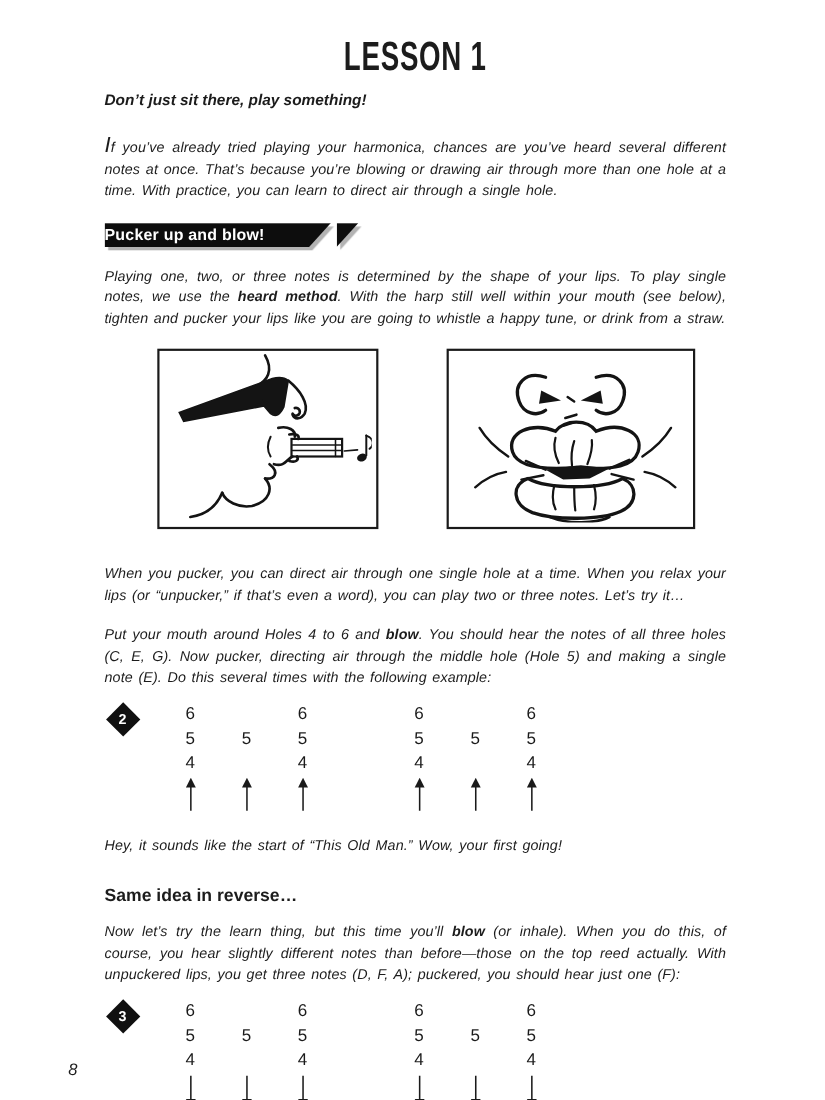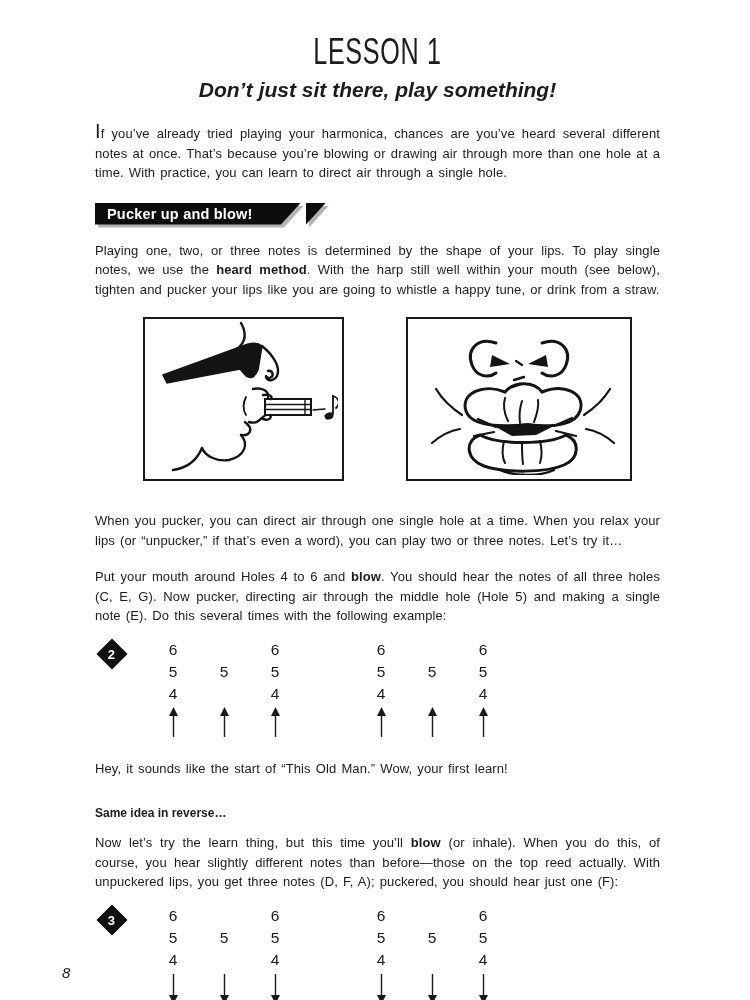--- a/index.html
+++ b/index.html
@@ -3,41 +3,41 @@
 <meta charset="utf-8">
 <style>
   html,body{margin:0;padding:0;}
   body{
     width:750px;height:1000px;background:#ffffff;position:relative;overflow:hidden;
     font-family:"Liberation Sans",sans-serif;color:#1c1c1c;
   }
   .page{padding:0 90px 0 95px;position:relative;}
 
   
-  .title{margin-top:34px;text-align:center;font-weight:normal;font-size:37px;line-height:36px;}
+  .title{margin-top:34px;text-align:center;font-weight:bold;font-size:37px;line-height:36px;}
   .title .condense{display:inline-block;transform:scaleX(.68);letter-spacing:1px;}
-  .subtitle{margin-top:8px;text-align:center;font-weight:bold;font-style:italic;font-size:21px;line-height:24px;}
-
-  
-  .para{margin-top:16px;font-size:13px;line-height:19.5px;text-align:justify;word-spacing:1.4px;letter-spacing:.1px;}
+  .subtitle{margin-top:8px;font-weight:bold;font-style:italic;font-size:14px;line-height:24px;}
+
+  
+  .para{margin-top:16px;font-size:13px;line-height:19.5px;text-align:justify;word-spacing:1.4px;letter-spacing:.1px;font-style:italic;}
   .para .b{font-weight:bold;}
   .para .lead{font-size:20px;line-height:0;}
   .p-intro{margin-top:22px;}
   .p-single{margin-top:30px;}
   .p-blow{margin-top:17px;}
   .song{margin-top:20px;text-align:left;}
-  .reverse-h{margin-top:28px;font-size:12px;font-weight:bold;}
+  .reverse-h{margin-top:28px;font-size:16px;font-weight:bold;}
   .p-reverse{margin-top:13px;}
 
   
   .banner-wrap{position:relative;margin-top:20px;width:240px;height:22px;filter:drop-shadow(3px 3px 0 #b3b3b3);}
   .banner-main{
     position:absolute;left:0;top:0;width:206px;height:22px;background:#0d0d0d;
     clip-path:polygon(0 0,100% 0,calc(100% - 20px) 100%,0 100%);
-    display:flex;align-items:center;padding-left:12px;box-sizing:border-box;
+    display:flex;align-items:center;box-sizing:border-box;
   }
   .banner-label{color:#ffffff;font-weight:bold;font-size:14.5px;letter-spacing:.2px;white-space:nowrap;}
   .banner-tail{
     position:absolute;left:211px;top:0;width:20px;height:22px;background:#0d0d0d;
     clip-path:polygon(0 0,100% 0,0 100%);
   }
 
   
   .figures{margin-top:18px;display:flex;gap:62px;margin-left:48px;}
   .figbox{border:2px solid #1a1a1a;background:#fff;}
@@ -198,21 +198,21 @@
             <div class="tab-cell">4</div>
             <div class="tab-arrow"><svg width="13" height="31" viewBox="0 0 13 31">
                 <line x1="6.5" y1="30" x2="6.5" y2="4" stroke="#1a1a1a" stroke-width="1.4"></line>
                 <polygon points="6.5,0 2,9 11,9" fill="#1a1a1a"></polygon>
               </svg></div>
           </div>
         </div>
       </div>
   </div>
 
-  <p class="para song">Hey, it sounds like the start of “This Old Man.” Wow, your first learn!</p>
+  <p class="para song">Hey, it sounds like the start of “This Old Man.” Wow, your first going!</p>
 
   <div class="reverse-h">Same idea in reverse…</div>
 
   <p class="para p-reverse"><span>Now let’s try the learn thing, but this time you’ll </span><span class="b">blow</span><span> (or inhale). When you do this, of course, you hear slightly different notes than before—those on the top reed actually. With unpuckered lips, you get three notes (D, F, A); puckered, you should hear just one (F):</span></p>
 
   <div class="tab-example">
     <div class="diamond">
         <span class="dnum">3</span>
       </div>
     <div class="tab-groups">

